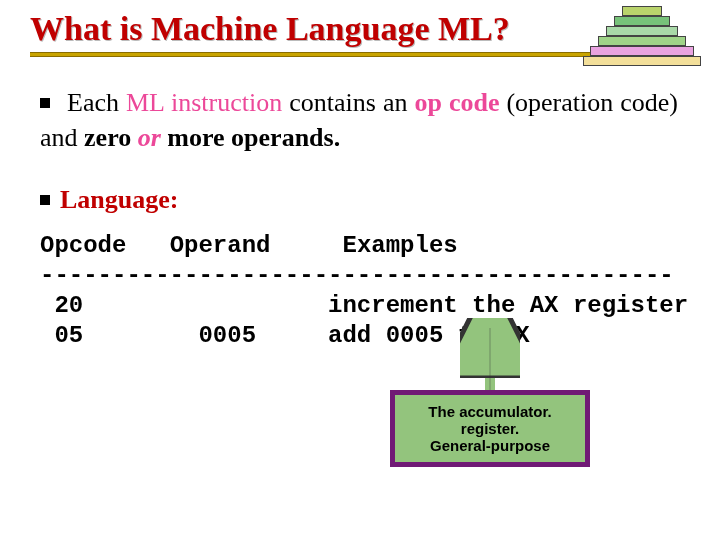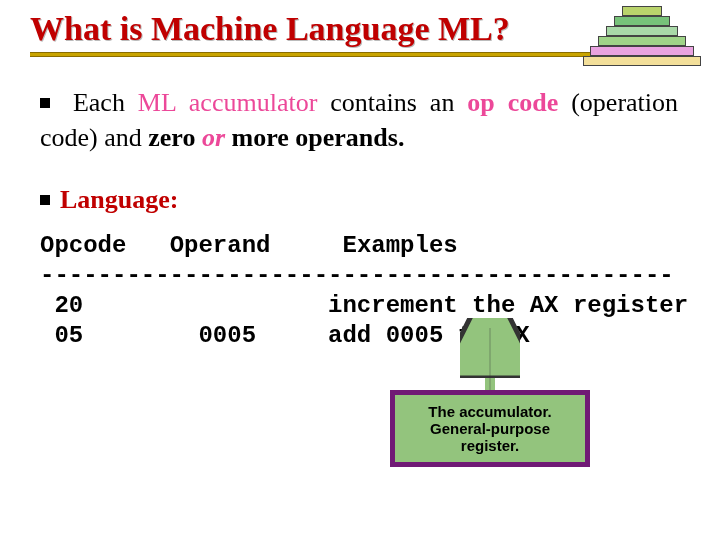--- a/index.html
+++ b/index.html
@@ -120,21 +120,21 @@
     <div class="layer l6"></div>
   </div>
 
   <h1 class="title">What is Machine Language ML?</h1>
   <div class="title-rule"></div>
 
   <p class="bullet">
     <span class="sq"></span>
     <span>Each</span>
     <span class="darkred">ML</span>
-    <span class="darkred">accumulator</span>
+    <span class="darkred">instruction</span>
     <span>contains an</span>
     <span class="darkred bold">op code</span>
     <span>(operation code) and</span>
     <span class="bold">zero</span>
     <span class="bold darkred" style="font-style:italic">or</span>
     <span class="bold">more operands.</span>
   </p>
 
   <p class="examples-head">
     <span class="sq"></span><span class="red bold">Language:</span>
@@ -150,17 +150,17 @@
       <marker id="ah" markerWidth="10" markerHeight="10" refX="5" refY="5" orient="auto">
         <path d="M0,0 L10,5 L0,10 Z" fill="#93c47d" stroke="#333" stroke-width="0.5"></path>
       </marker>
     </defs>
     <line x1="30" y1="72" x2="30" y2="10" stroke="#93c47d" stroke-width="10" marker-end="url(#ah)"></line>
     <line x1="30" y1="72" x2="30" y2="10" stroke="#333" stroke-width="1" opacity="0.4"></line>
   </svg>
 
   <div class="callout">
     <div>The accumulator.</div>
+    <div>register.</div>
     <div>General-purpose</div>
-    <div>register.</div>
   </div>
 
 </div>
 
 </body></html>

